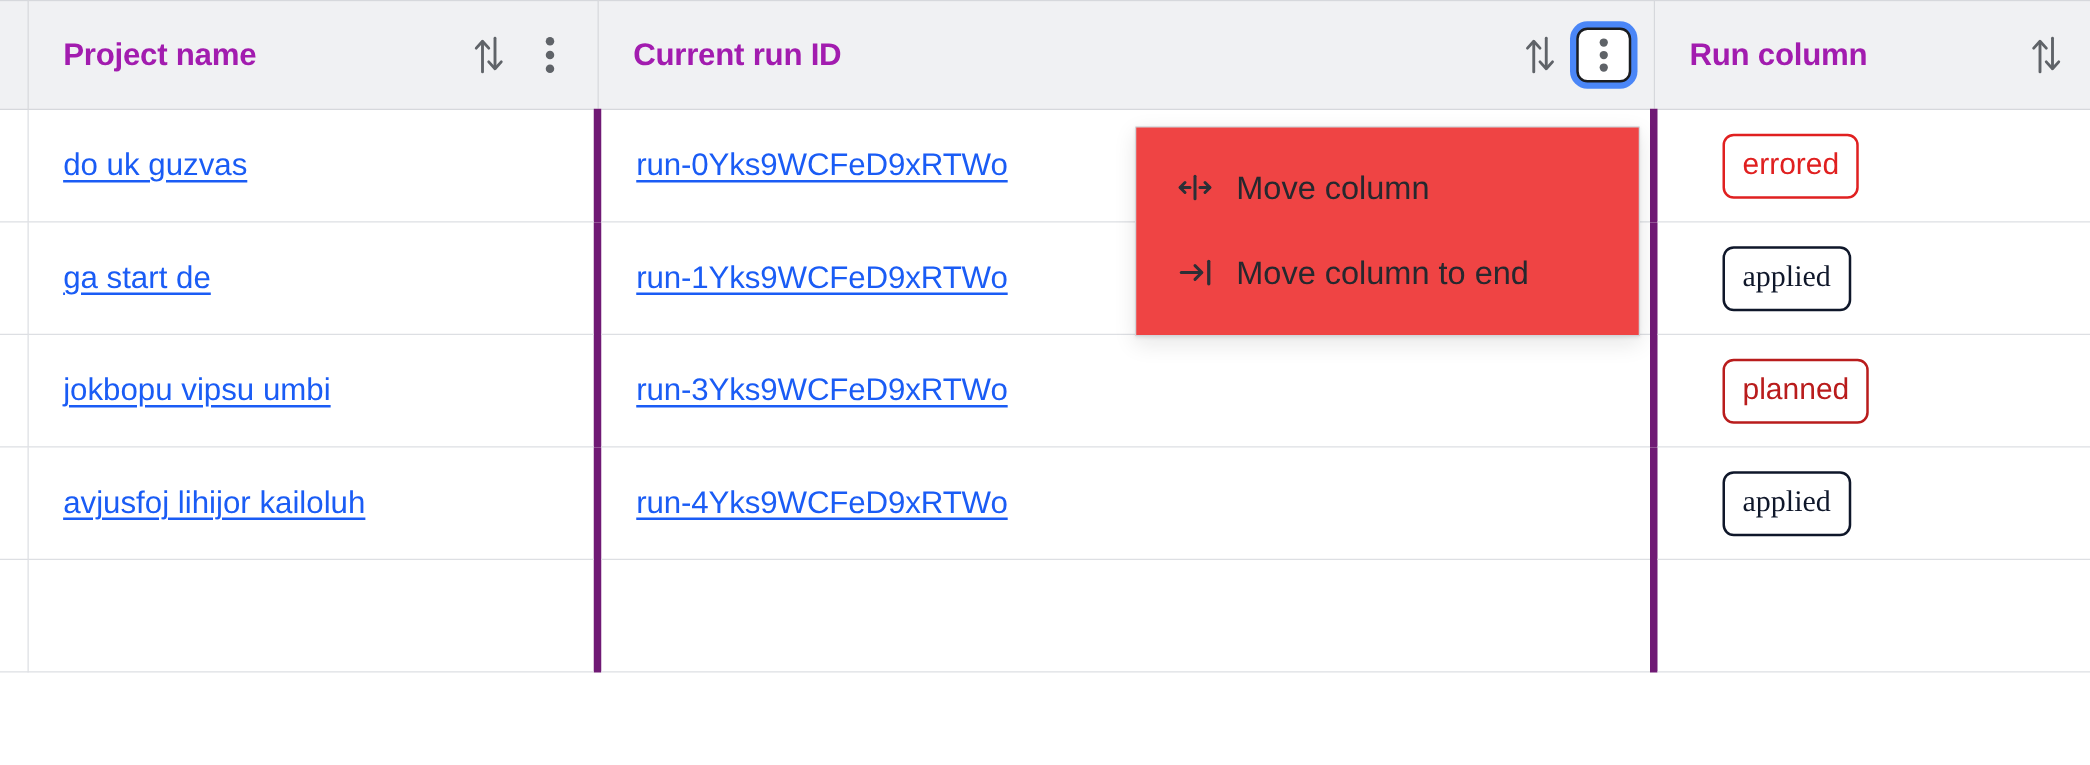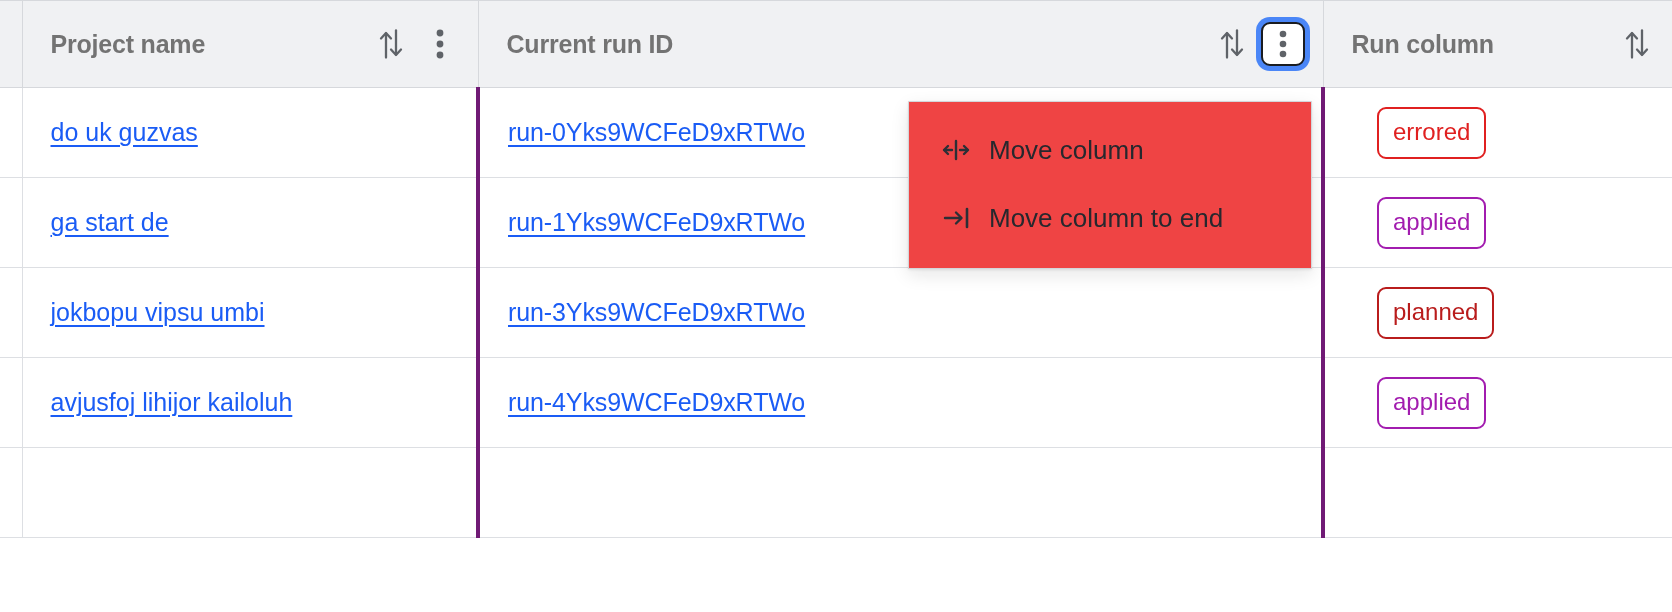--- a/index.html
+++ b/index.html
@@ -51,21 +51,21 @@
     display: flex;
     align-items: center;
     justify-content: space-between;
     height: 85px;
     padding: 0 18px 0 28px;
     gap: 8px;
   }
   .th-title {
     font-size: 25px;
     font-weight: bold;
-    color: #737373;
+    color: #a21caf;
     letter-spacing: -0.2px;
     white-space: nowrap;
     overflow: hidden;
   }
   .th-tools {
     display: flex;
     align-items: center;
     gap: 12px;
     flex: 0 0 auto;
   }
@@ -96,21 +96,21 @@
     border-radius: 9px;
     box-shadow: 0 0 0 5px #4a86f7;
     width: 44px; height: 44px;
   }
 
   
   tbody tr { height: 90px; }
   td {
     background: #ffffff;
     border-bottom: 1px solid #dddfe3;
-    border-right: 4px solid #701a75;
+    border-right: 6px solid #701a75;
     padding: 0 28px;
     vertical-align: middle;
     text-align: left;
   }
   td.gutter { padding: 0; border-right: 1px solid #dddfe3; }
   td.last { border-right: none; }
 
   a.cell-link {
     color: #1a5cf5;
     font-size: 25px;
@@ -129,21 +129,21 @@
     font-size: 24px;
     line-height: 1;
     padding: 11px 14px 13px 14px;
     border-radius: 9px;
     border: 2px solid currentColor;
     background: #ffffff;
     white-space: nowrap;
     margin-left: 24px;
   }
   .badge.errored { color: #e02020; }
-  .badge.applied { color: #a21caf; }
+  .badge.applied { color: #0f172a; font-family: Liberation Serif, serif; }
   .badge.planned { color: #b91c1c; }
 
   
   .dropdown {
     position: absolute;
     left: 908px;
     top: 101px;
     width: 404px;
     background: #ef4444;
     border: 1px solid #d3d6da;

